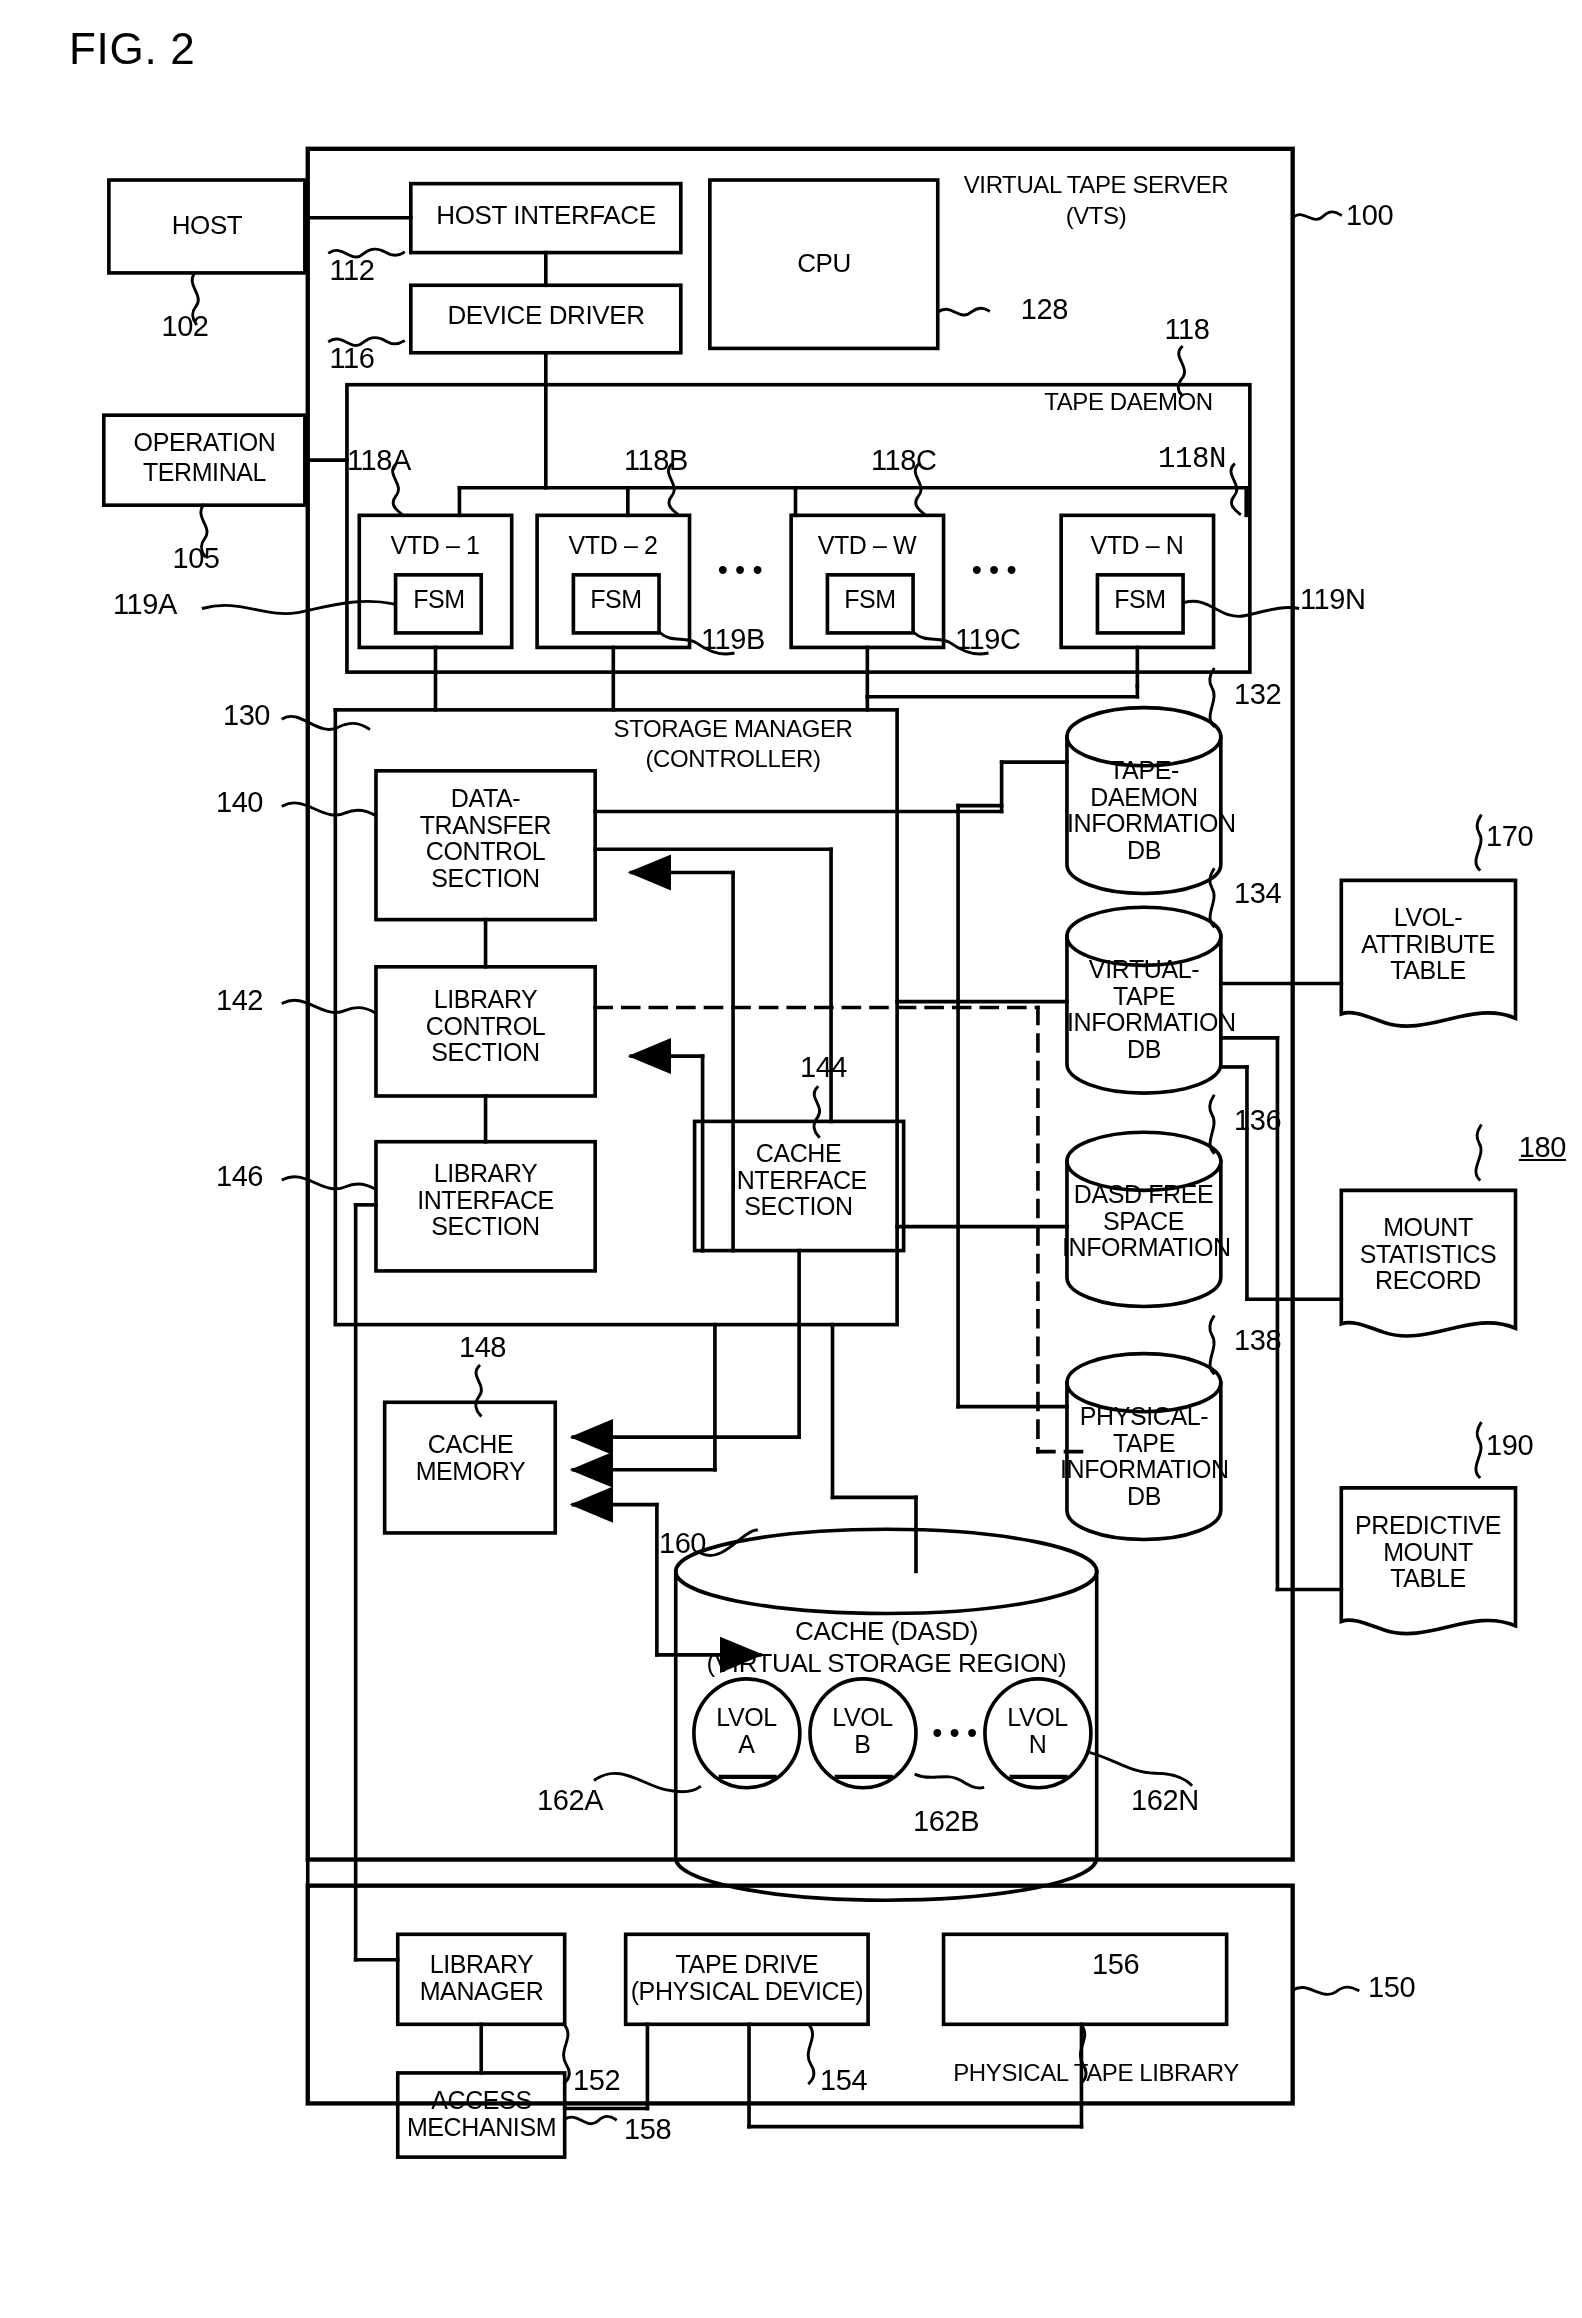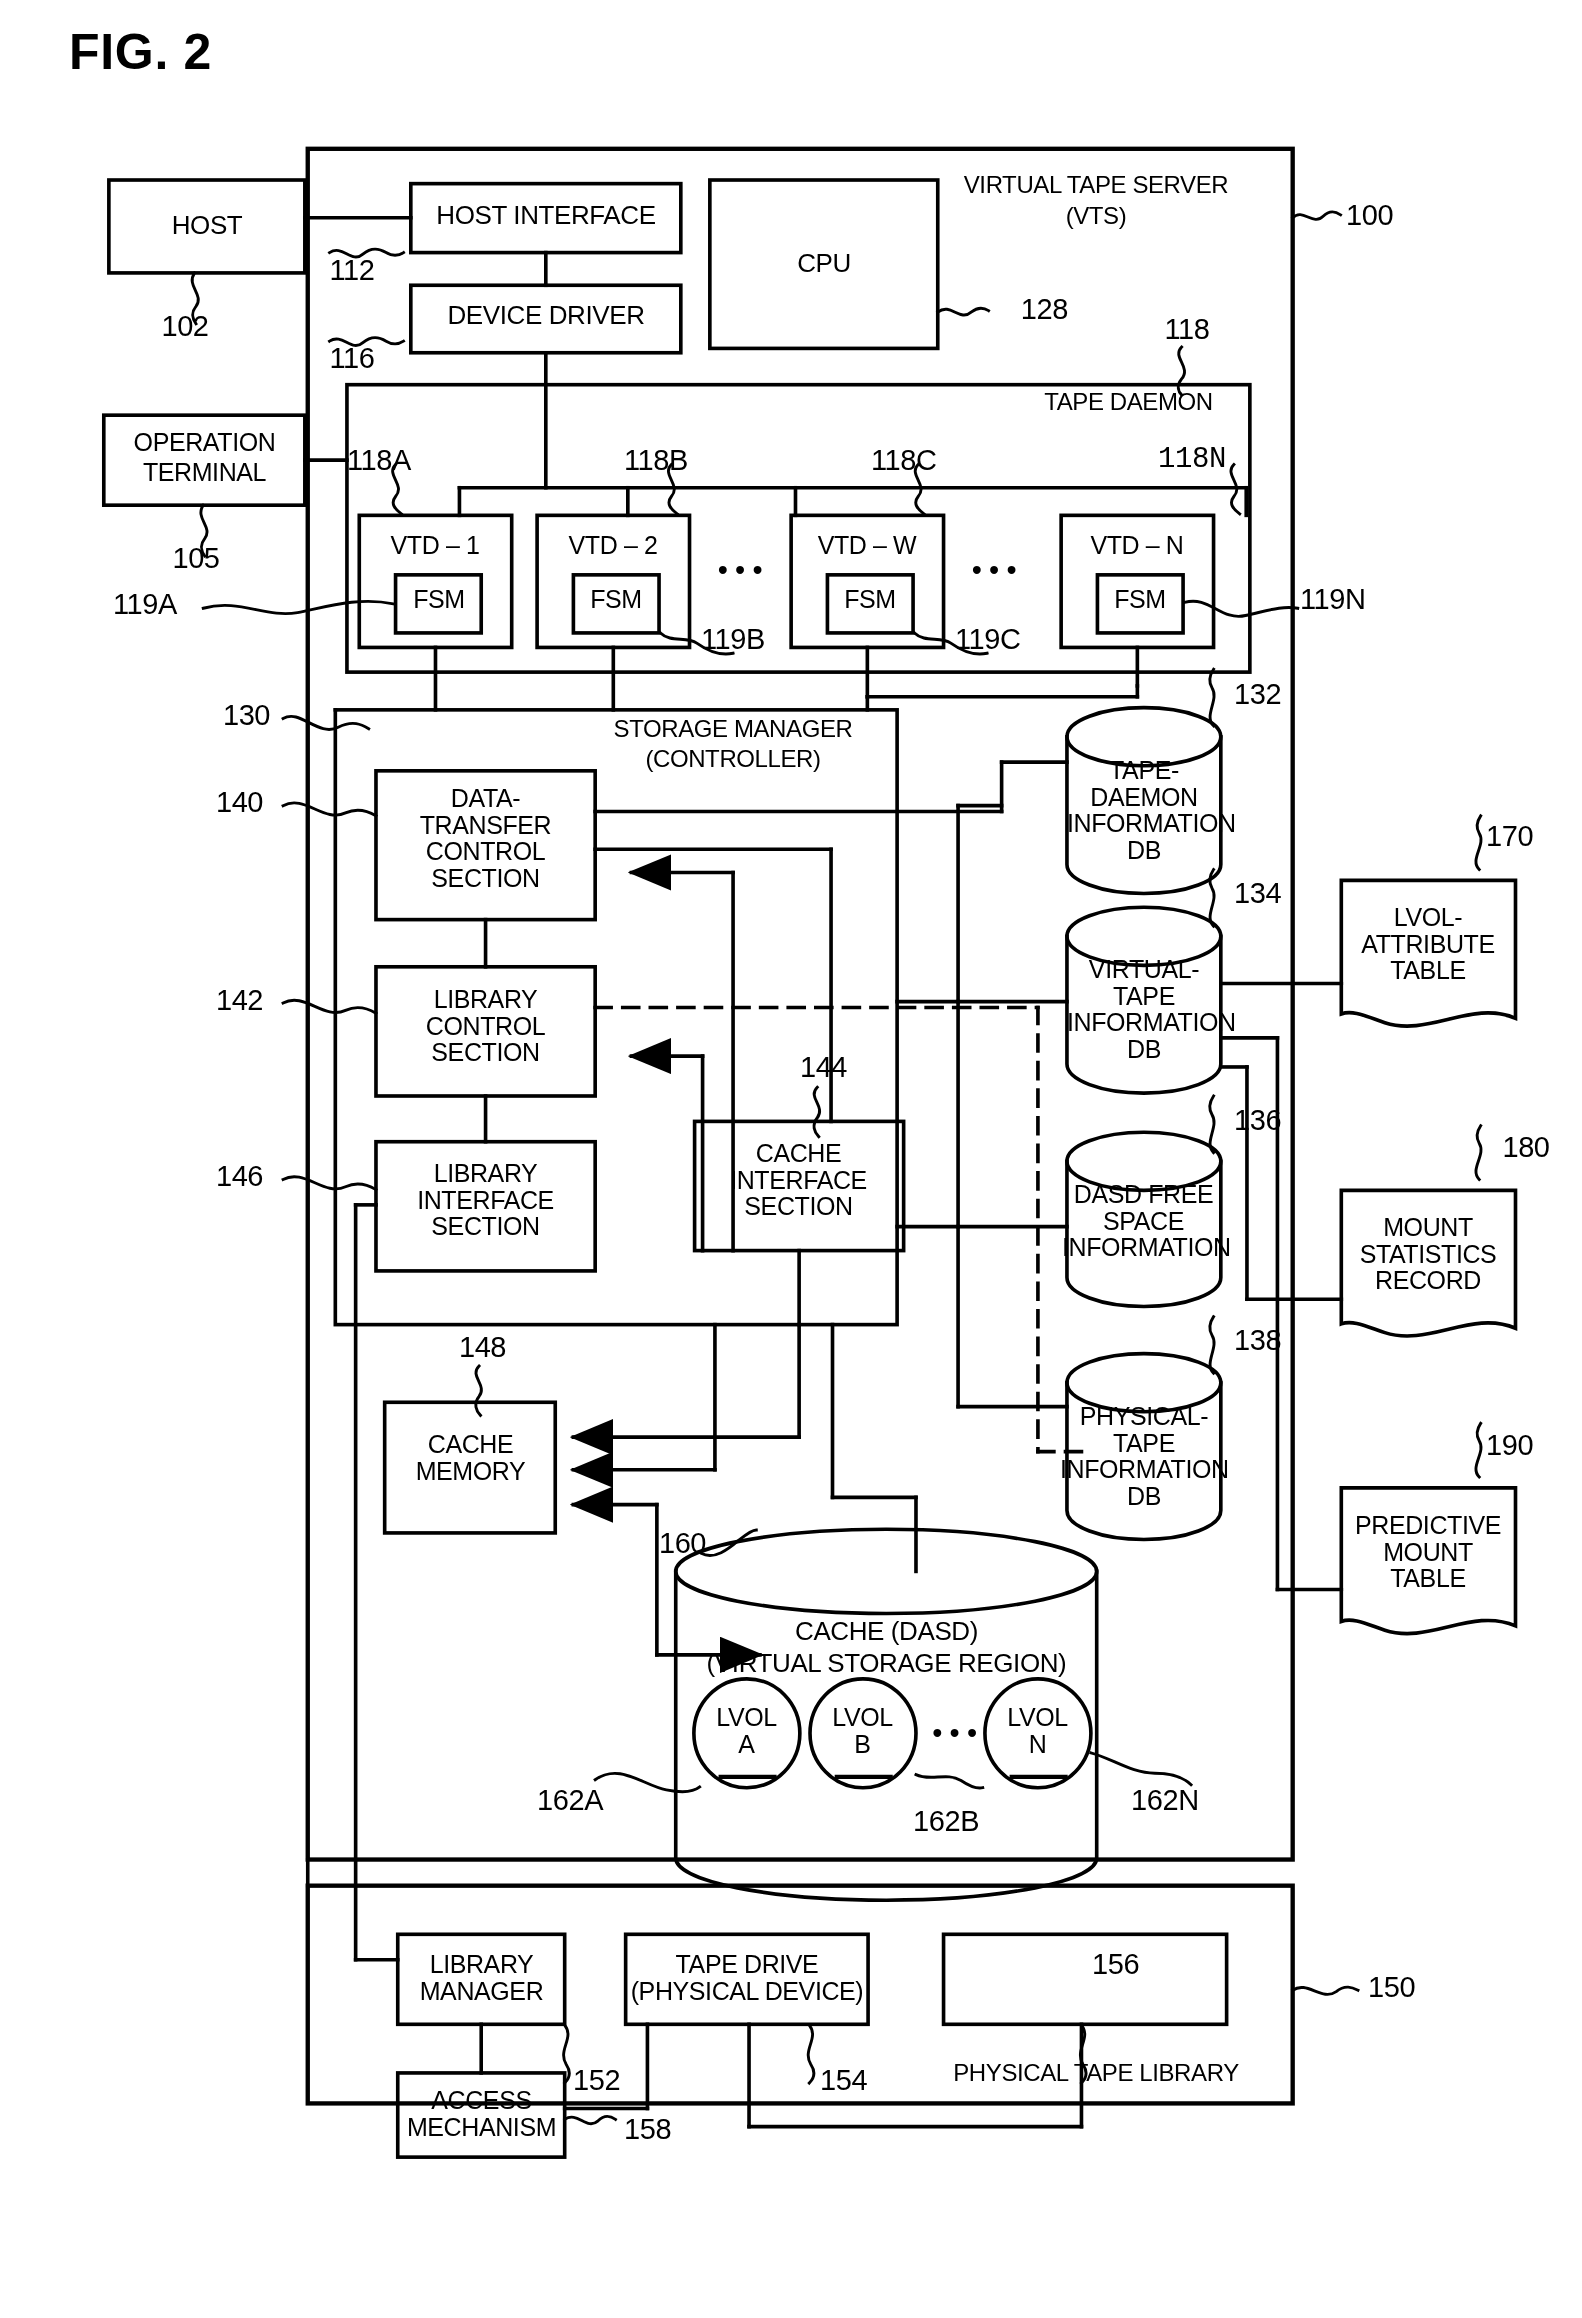--- a/index.html
+++ b/index.html
@@ -2,21 +2,21 @@
 <html style="font-size:11.6px"><head>
 <meta charset="utf-8">
 <title>FIG. 2 — Virtual Tape Server</title>
 <style>
   html,body{margin:0;padding:0;background:#fff;}
   body{font-family:"Liberation Sans", sans-serif;color:#000;}
   #stage{position:relative;width:1583px;height:2319px;background:#fff;overflow:hidden;}
   #svgroot{position:absolute;left:0;top:0;width:1583px;height:2319px;}
   .lbl{position:absolute;text-align:center;line-height:1.06;color:#000;
        font-family:"Liberation Sans", sans-serif;letter-spacing:-0.4px;}
-  .figtitle{font-size:50px;letter-spacing:0.7px;font-weight:bold;}
+  .figtitle{font-size:44px;letter-spacing:0.7px;font-weight:normal;}
   .boxtext{font-size:25px;}
   .boxtext-lg{font-size:26px;}
   .reftext{font-size:29px;}
   .grouptext{font-size:24px;}
 </style>
 </head>
 <body>
 
 <div id="stage">
 
@@ -363,21 +363,21 @@
   <div class="lbl reftext" style="left:1234px; top:1325px; width:87px; text-align:left;">138</div>
 
   <div class="lbl boxtext" style="left:1341px; top:904px; width:174px; white-space:pre-line;">LVOL-
 ATTRIBUTE
 TABLE</div>
   <div class="lbl reftext" style="left:1486px; top:821px; width:80px; text-align:left;">170</div>
 
   <div class="lbl boxtext" style="left:1341px; top:1214px; width:174px; white-space:pre-line;">MOUNT
 STATISTICS
 RECORD</div>
-  <div class="lbl reftext" style="left:1486px; top:1132px; width:80px; text-align:center;">180</div>
+  <div class="lbl reftext" style="left:1486px; top:1132px; width:80px; text-align:right;text-decoration:underline;">180</div>
 
   <div class="lbl boxtext" style="left:1341px; top:1512px; width:174px; white-space:pre-line;">PREDICTIVE
 MOUNT
 TABLE</div>
   <div class="lbl reftext" style="left:1486px; top:1430px; width:80px; text-align:left;">190</div>
 
   <div class="lbl boxtext-lg" style="left:676px; top:1618px; width:421px;">CACHE (DASD)</div>
   <div class="lbl boxtext-lg" style="left:676px; top:1650px; width:421px;">(VIRTUAL STORAGE REGION)</div>
   <div class="lbl reftext" style="left:639px; top:1528px; width:87px;">160</div>
 

